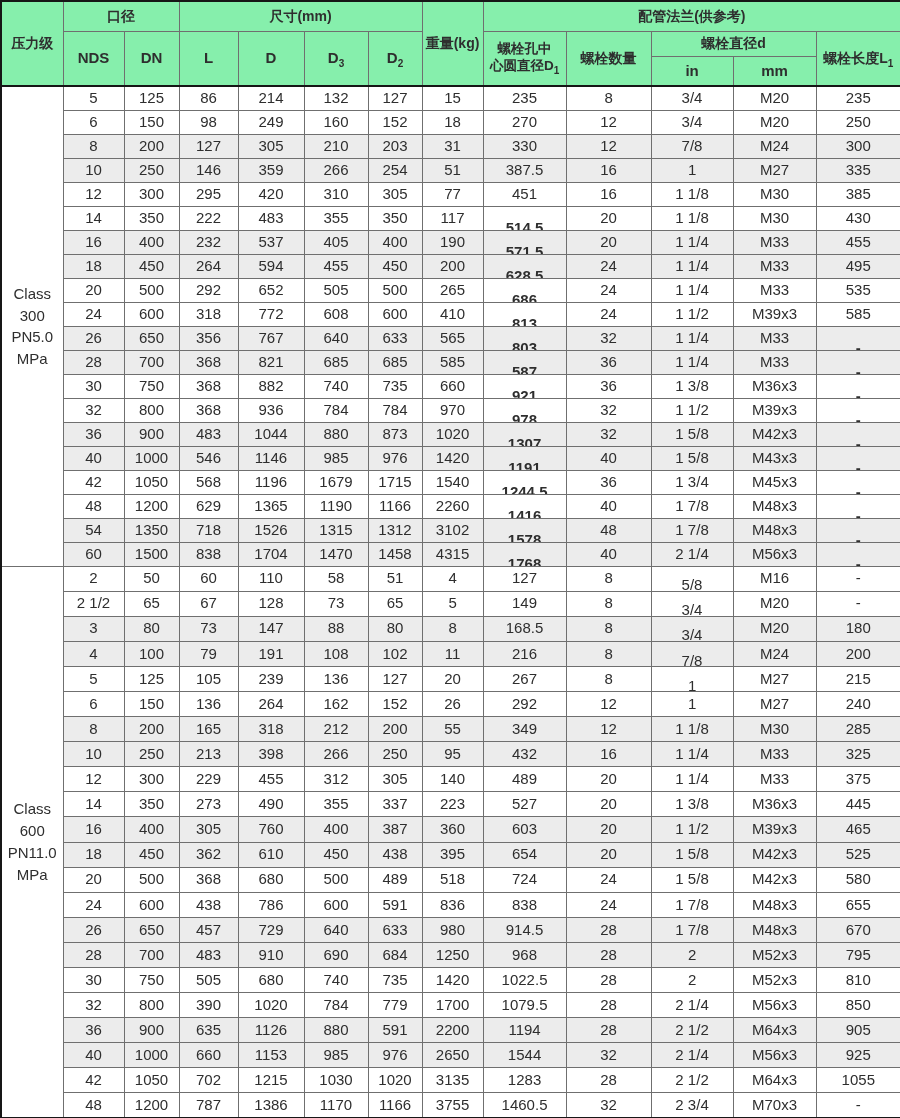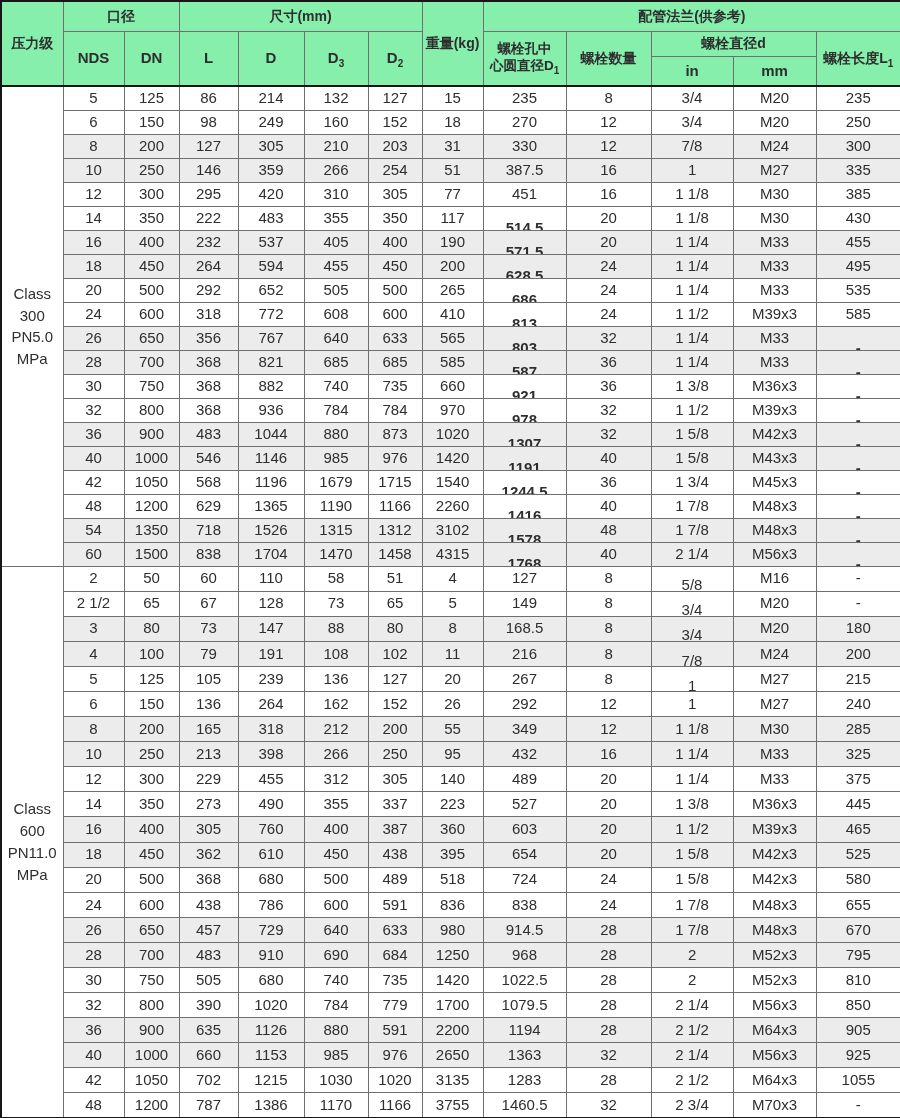--- a/index.html
+++ b/index.html
@@ -646,21 +646,21 @@
         <td><span>905</span></td>
       </tr>
       <tr class="s1 alt">
         <td><span>40</span></td>
         <td><span>1000</span></td>
         <td><span>660</span></td>
         <td><span>1153</span></td>
         <td><span>985</span></td>
         <td><span>976</span></td>
         <td><span>2650</span></td>
-        <td><span>1363</span></td>
+        <td><span>1544</span></td>
         <td><span>32</span></td>
         <td><span>2 1/4</span></td>
         <td><span>M56x3</span></td>
         <td><span>925</span></td>
       </tr>
       <tr class="s1">
         <td><span>42</span></td>
         <td><span>1050</span></td>
         <td><span>702</span></td>
         <td><span>1215</span></td>

